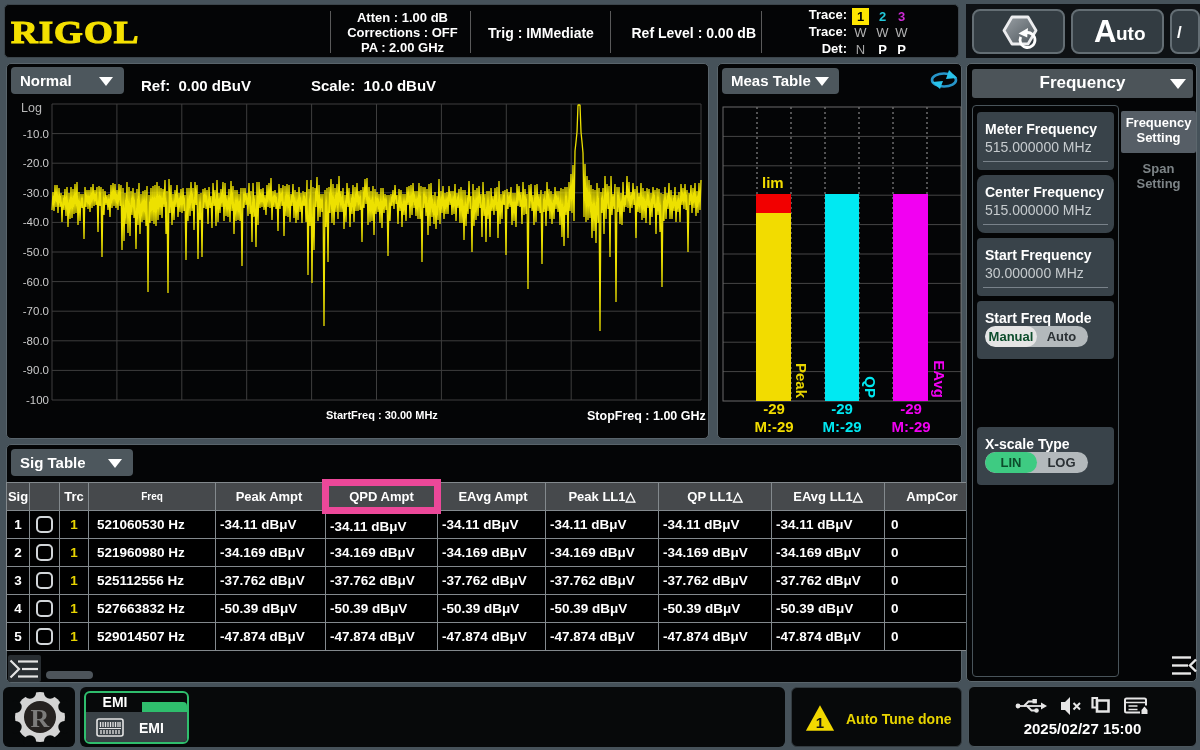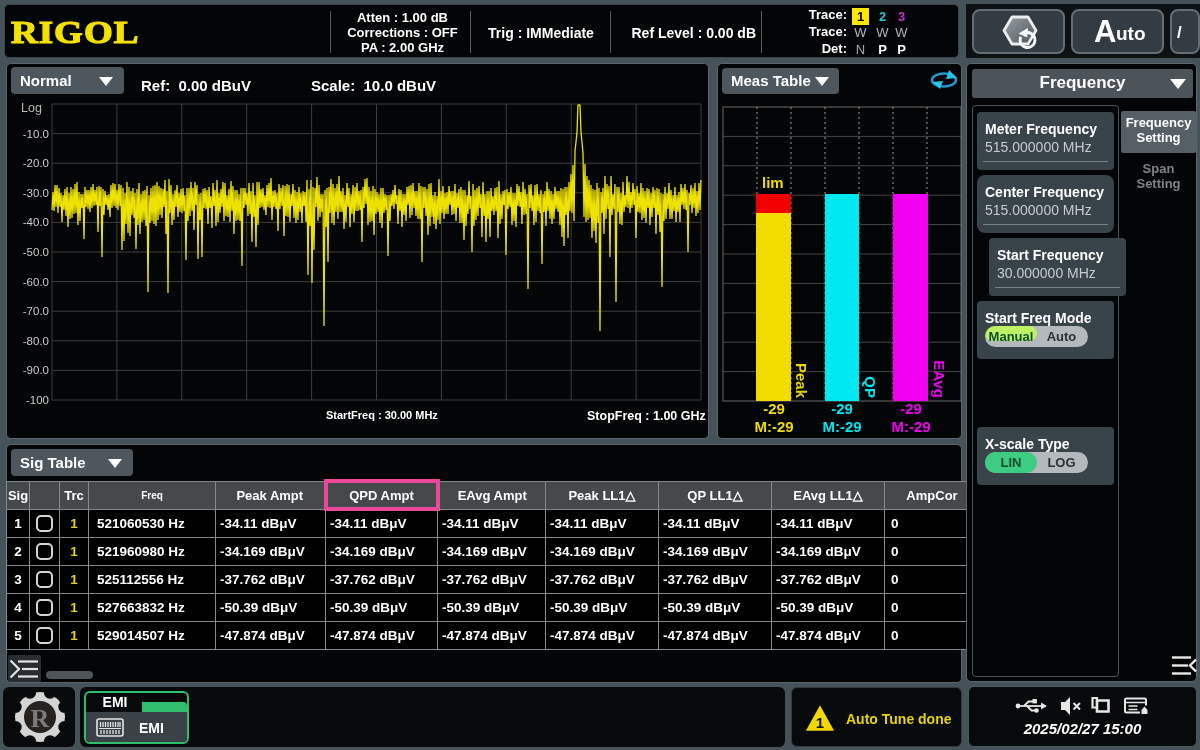--- a/index.html
+++ b/index.html
@@ -173,21 +173,21 @@
     <div class="tri" style="left:97px;top:10px;"></div>
   </div>
   <table style="position:absolute;left:-1px;top:34px;border-collapse:collapse;table-layout:fixed;width:957px;font-family:'Liberation Sans',sans-serif;">
       <tbody>
         <tr style="height:28px;background:#46494c;">
           <td style="width:23px;border:1px solid #83898d;color:#fff;font-weight:bold;font-size:13px;text-align:center;padding:0;">Sig</td>
           <td style="width:30px;border:1px solid #83898d;color:#fff;font-weight:bold;font-size:13px;text-align:center;padding:0;"></td>
           <td style="width:29px;border:1px solid #83898d;color:#fff;font-weight:bold;font-size:13px;text-align:center;padding:0;">Trc</td>
           <td style="width:127px;border:1px solid #83898d;color:#fff;font-weight:bold;font-size:10px;text-align:center;padding:0;">Freq</td>
           <td style="width:110px;border:1px solid #83898d;color:#fff;font-weight:bold;font-size:13px;text-align:center;padding:0;">Peak Ampt</td>
-          <td style="width:112px;border:4px solid #ec4899;color:#fff;font-weight:bold;font-size:13px;text-align:center;padding:0;">QPD Ampt</td>
+          <td style="width:112px;border:7px solid #ec4899;color:#fff;font-weight:bold;font-size:13px;text-align:center;padding:0;">QPD Ampt</td>
           <td style="width:108px;border:1px solid #83898d;color:#fff;font-weight:bold;font-size:13px;text-align:center;padding:0;">EAvg Ampt</td>
           <td style="width:113px;border:1px solid #83898d;color:#fff;font-weight:bold;font-size:13px;text-align:center;padding:0;">Peak LL1△</td>
           <td style="width:113px;border:1px solid #83898d;color:#fff;font-weight:bold;font-size:13px;text-align:center;padding:0;">QP LL1△</td>
           <td style="width:113px;border:1px solid #83898d;color:#fff;font-weight:bold;font-size:13px;text-align:center;padding:0;">EAvg LL1△</td>
           <td style="width:95px;border:1px solid #83898d;color:#fff;font-weight:bold;font-size:13px;text-align:center;padding:0;">AmpCor</td>
         </tr>
         <tr style="height:28px;background:#000;color:#fff;font-size:13.5px;font-weight:bold;">
           <td style="border:1px solid #83898d;text-align:center;padding:0;">1</td>
           <td style="border:1px solid #83898d;padding:0;">
             <div style="width:17px;height:17px;border:2px solid #d2d6d9;border-radius:5px;margin:0 auto;"></div>
@@ -286,29 +286,29 @@
   <div class="abs" style="left:10px;top:48px;width:137px;height:58px;background:#39434a;border-radius:4px;">
       <div class="abs wt" style="left:8px;top:9px;font-size:14px;">Meter Frequency</div>
       <div class="abs" style="left:8px;top:27px;font-size:14px;color:#c6cbce;">515.000000 MHz</div>
       <div class="abs" style="left:6px;top:49px;width:125px;height:1px;background:#79828a;"></div>
     </div>
     <div class="abs" style="left:10px;top:111px;width:137px;height:58px;background:#39434a;border-radius:8px;">
       <div class="abs wt" style="left:8px;top:9px;font-size:14px;">Center Frequency</div>
       <div class="abs" style="left:8px;top:27px;font-size:14px;color:#c6cbce;">515.000000 MHz</div>
       <div class="abs" style="left:6px;top:49px;width:125px;height:1px;background:#79828a;"></div>
     </div>
-    <div class="abs" style="left:22px;top:174px;width:137px;height:58px;background:#39434a;border-radius:4px;">
+    <div class="abs" style="left:10px;top:174px;width:137px;height:58px;background:#39434a;border-radius:4px;">
       <div class="abs wt" style="left:8px;top:9px;font-size:14px;">Start Frequency</div>
       <div class="abs" style="left:8px;top:27px;font-size:14px;color:#c6cbce;">30.000000 MHz</div>
       <div class="abs" style="left:6px;top:49px;width:125px;height:1px;background:#79828a;"></div>
     </div>
     <div class="abs" style="left:10px;top:237px;width:137px;height:58px;background:#39434a;border-radius:4px;">
       <div class="abs wt" style="left:8px;top:9px;font-size:14px;">Start Freq Mode</div>
       <div class="abs" style="left:8px;top:25px;width:103px;height:21px;border-radius:11px;background:#b3b9bc;overflow:hidden;">
-        <div class="abs" style="left:0;top:0;width:52px;height:15px;border-radius:11px;background:#bef264;color:#0c4d2c;font-weight:bold;font-size:13px;text-align:center;line-height:21px;">Manual</div>
+        <div class="abs" style="left:0;top:0;width:52px;height:21px;border-radius:11px;background:#e5e5e5;color:#0c4d2c;font-weight:bold;font-size:13px;text-align:center;line-height:21px;">Manual</div>
         <div class="abs" style="left:52px;top:0;width:49px;height:21px;color:#2b3135;font-weight:bold;font-size:13px;text-align:center;line-height:21px;">Auto</div>
       </div>
     </div>
     <div class="abs" style="left:10px;top:363px;width:137px;height:58px;background:#39434a;border-radius:4px;">
       <div class="abs wt" style="left:8px;top:9px;font-size:14px;">X-scale Type</div>
       <div class="abs" style="left:8px;top:25px;width:103px;height:21px;border-radius:11px;background:#b3b9bc;overflow:hidden;">
         <div class="abs" style="left:0;top:0;width:52px;height:21px;border-radius:11px;background:#3ecb82;color:#0c4d2c;font-weight:bold;font-size:13px;text-align:center;line-height:21px;">LIN</div>
         <div class="abs" style="left:52px;top:0;width:49px;height:21px;color:#2b3135;font-weight:bold;font-size:13px;text-align:center;line-height:21px;">LOG</div>
       </div>
     </div>
@@ -362,21 +362,21 @@
     <div class="abs wt" style="left:55px;top:29px;font-size:14px;">EMI</div>
   </div>
 </div>
 <div class="abs" style="left:791px;top:687px;width:171px;height:60px;background:#07090a;border-radius:6px;border:1px solid #333b40;">
   <svg class="abs" style="left:13px;top:16px;" width="30" height="28" viewBox="0 0 34 31">
     <polygon points="17,1 33,30 1,30" fill="#f2d800"></polygon>
     <text x="17" y="27" fill="#111" font-size="17" font-weight="bold" font-family="Liberation Sans" text-anchor="middle">1</text>
   </svg>
   <div class="abs" style="left:54px;top:23px;font-size:14px;font-weight:bold;color:#e8d400;">Auto Tune done</div>
 </div>
-<div class="abs" style="left:968px;top:686px;width:229px;height:61px;background:#07090a;border-radius:6px;border:1px solid #4c575e;font-style:italic;">
+<div class="abs" style="left:968px;top:686px;width:229px;height:61px;background:#07090a;border-radius:6px;border:1px solid #4c575e;">
   <svg class="abs" style="left:46px;top:8px;" width="140" height="22" viewBox="0 0 140 22">
     <g stroke="#e6e6e6" stroke-width="1.8" fill="none">
       <circle cx="3" cy="11" r="2.4" fill="#e6e6e6" stroke="none"></circle>
       <line x1="4" y1="11" x2="27" y2="11"></line>
       <path d="M9 11 L13.5 6.5 L18 6.5"></path>
       <path d="M12 11 L16.5 15.5 L21 15.5"></path>
       <rect x="17.5" y="4" width="4.4" height="4.4" fill="#e6e6e6" stroke="none"></rect>
       <circle cx="21.5" cy="15.5" r="2.3" fill="#e6e6e6" stroke="none"></circle>
       <polygon points="26,7.5 32,11 26,14.5" fill="#e6e6e6" stroke="none"></polygon>
       <polygon points="46,7 50,7 55,2 55,20 50,15 46,15" fill="#e6e6e6" stroke="none"></polygon>

